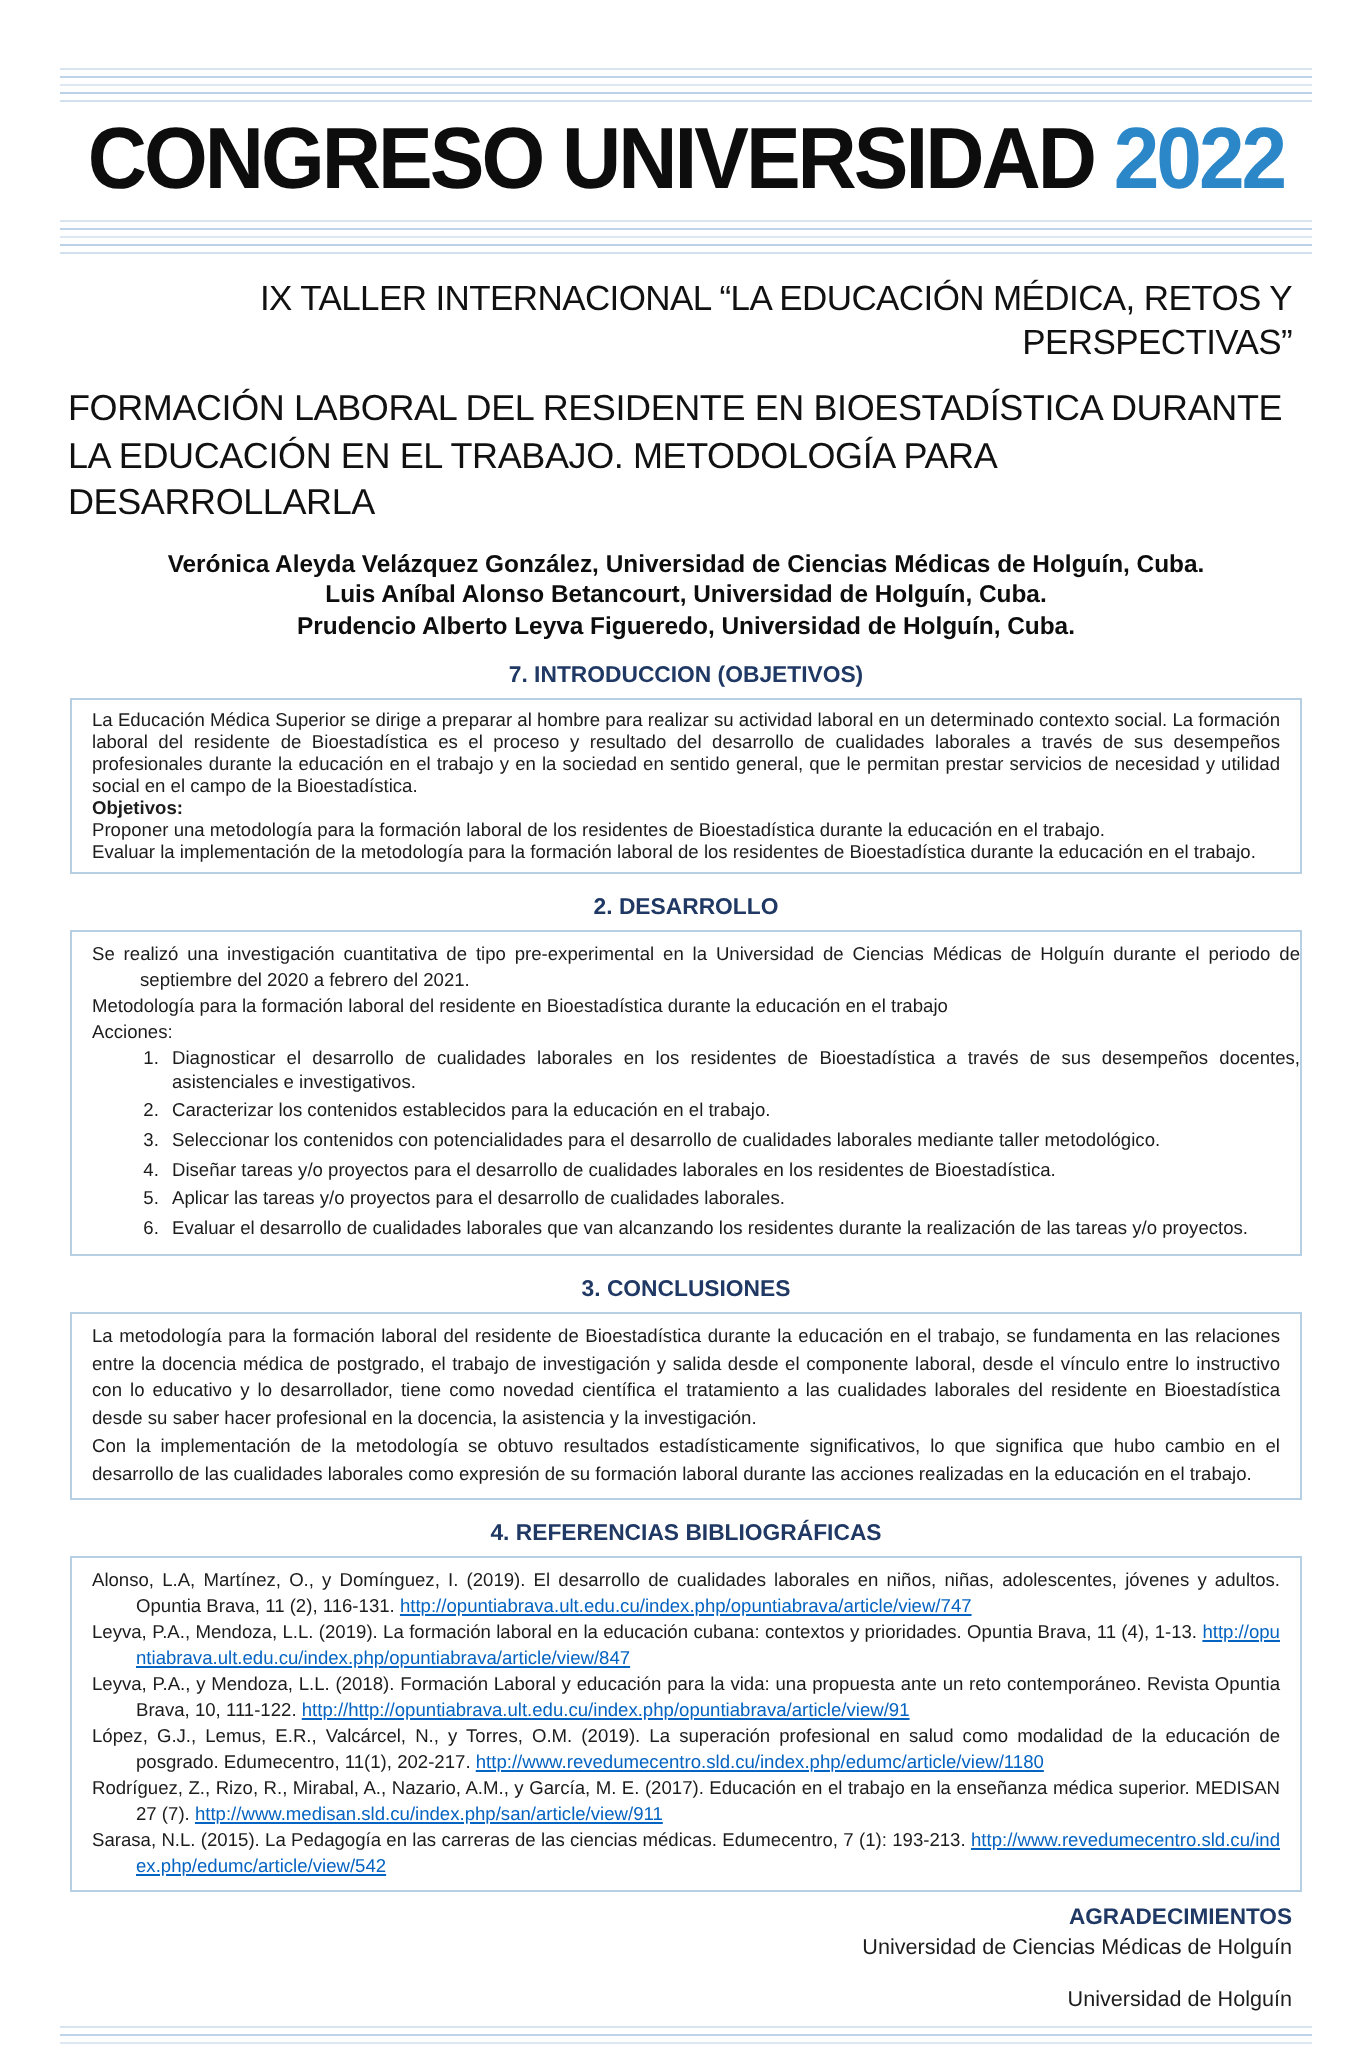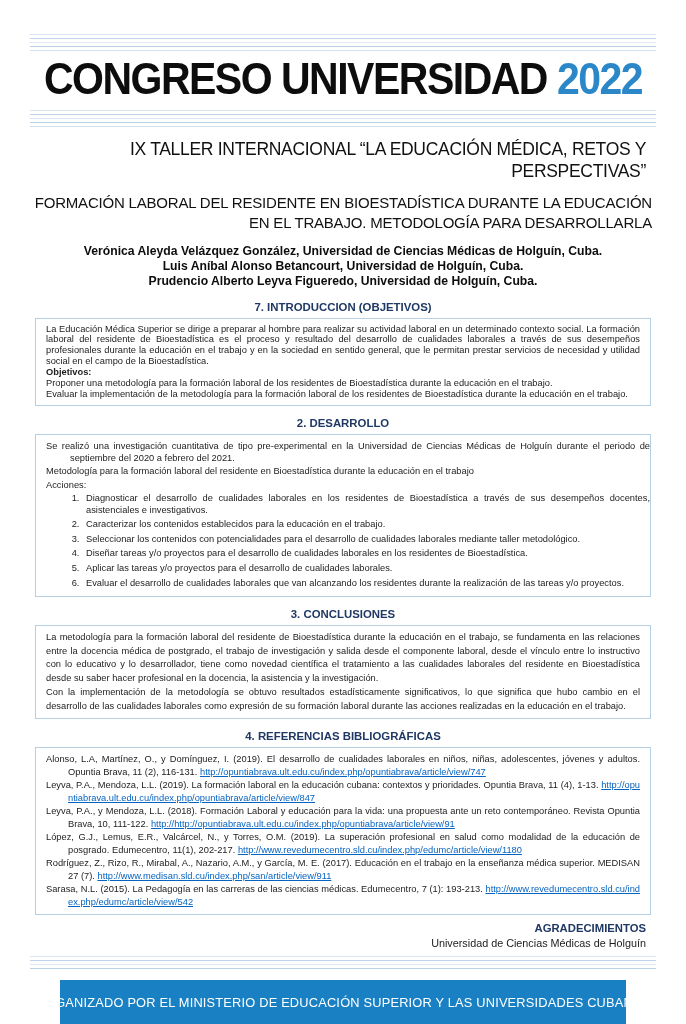--- a/index.html
+++ b/index.html
@@ -39,22 +39,22 @@
     white-space:nowrap;
   }
   .congress-title .year{color:var(--accent_blue);}
 
   .event-title{
     margin:11px 40px 0;text-align:right;
     font-size:17.5px;font-weight:normal;letter-spacing:-0.3px;
     color:#111;line-height:1.26;
   }
   .paper-title{
-    margin:11px 34px 0;text-align:right;
-    font-size:15px;font-weight:normal;letter-spacing:-0.2px;
+    margin:11px 34px 0;text-align:left;
+    font-size:18px;font-weight:normal;letter-spacing:-0.2px;
     color:#111;line-height:1.3;
   }
   .authors{margin-top:12px;text-align:center;font-size:12.2px;font-weight:bold;line-height:1.24;color:#0d0d0d;}
 
   .section-heading{
     margin-top:11px;text-align:center;
     font-size:11.4px;font-weight:bold;color:var(--heading_navy);
   }
   .box{
     margin:5px 35px 0;border:1px solid var(--box_border);
@@ -181,20 +181,21 @@
 
       <div class="ref"><span>Sarasa, N.L. (2015). La Pedagogía en las carreras de las ciencias médicas. Edumecentro, 7 (1): 193-213.</span> <a class="link" href="#">http://www.revedumecentro.sld.cu/index.php/edumc/article/view/542</a></div>
     </div>
 
   <div class="ack">
     <div class="ack-heading">AGRADECIMIENTOS</div>
     <div>
 
         <div class="ack-item">Universidad de Ciencias Médicas de Holguín</div>
 
+        <div class="ack-item">Universidad de Holguín</div>
       </div>
   </div>
 
   <div class="staff staff-bottom">
     <div class="ln"></div>
     <div class="ln"></div>
     <div class="ln"></div>
     <div class="ln"></div>
   </div>
 

